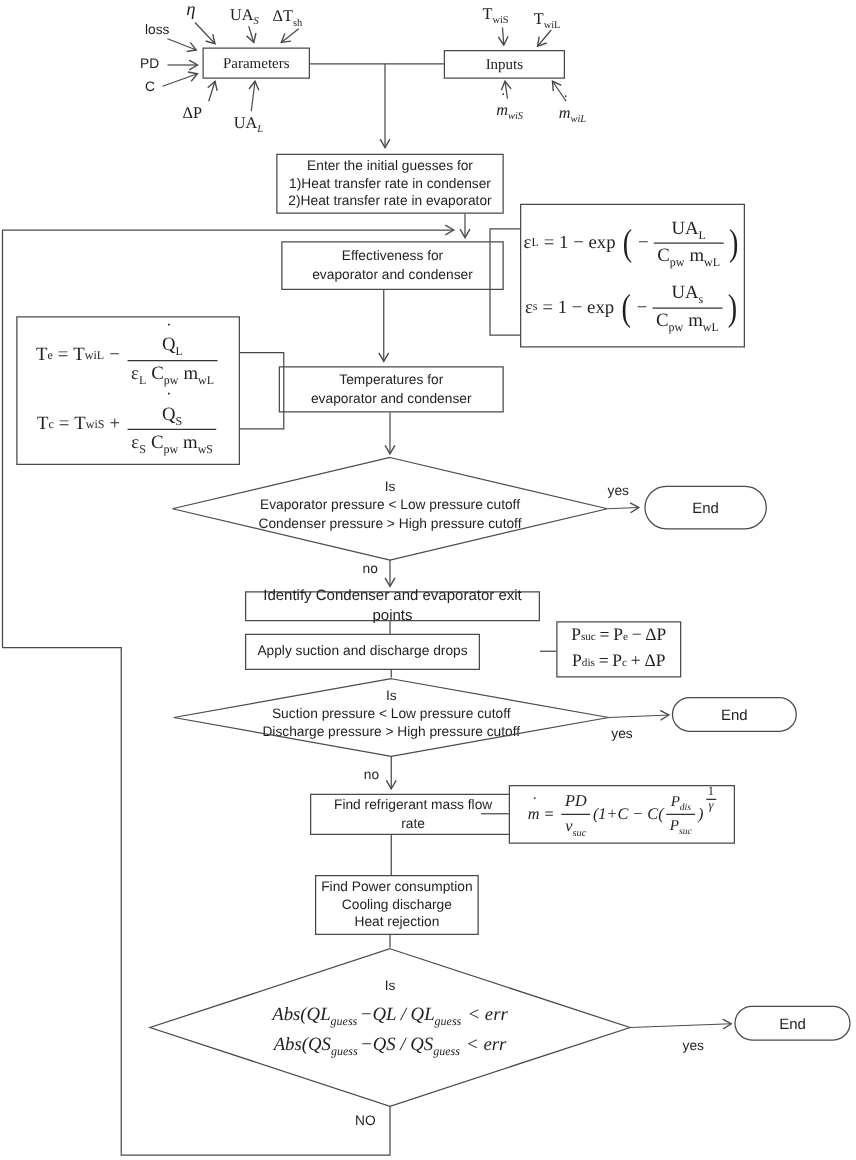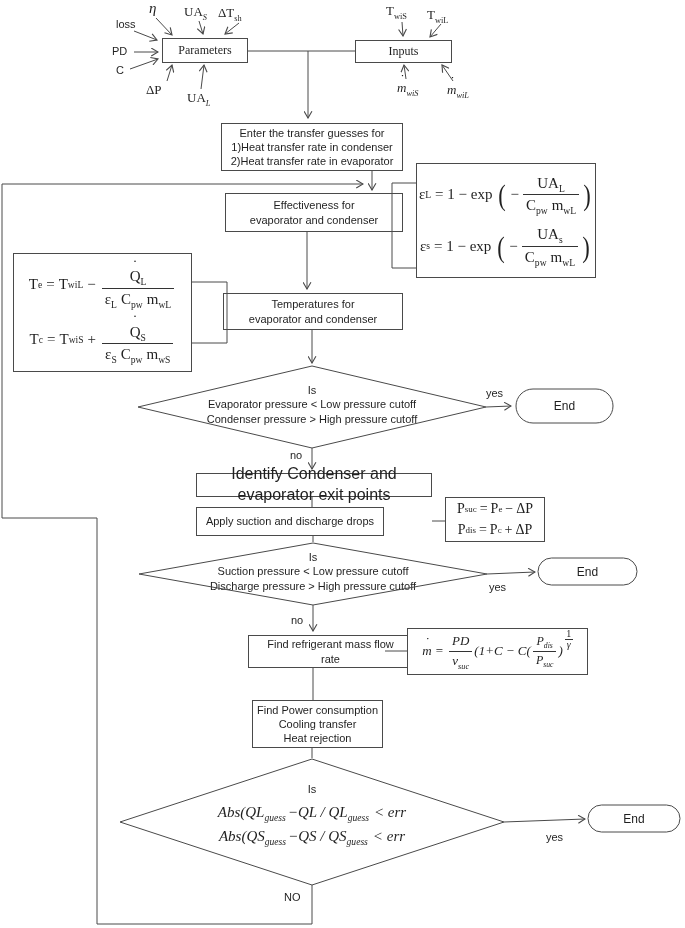--- a/index.html
+++ b/index.html
@@ -106,51 +106,51 @@
   <span class="slabel it" style="left:447px;top:82px"><span class="dotted"><span class="dot">˙</span><span>m</span></span><sub>wiL</sub></span>
 
   <div class="box serif" style="left:162px;top:38px;width:86px;height:25px;font-size:12px">
     <span>Parameters</span>
   </div>
   <div class="box serif" style="left:355px;top:40px;width:97px;height:23px;font-size:12px">
     <span>Inputs</span>
   </div>
 
   <div class="box" style="left:221px;top:123px;width:182px;height:48px">
-    <span>Enter the transfer guesses for</span>
+    <span>Enter the initial guesses for</span>
     <span>1)Heat transfer rate in condenser</span>
     <span>2)Heat transfer rate in evaporator</span>
   </div>
 
   <div class="box" style="left:225px;top:193px;width:178px;height:39px">
     <span>Effectiveness for</span>
     <span>evaporator and condenser</span>
   </div>
 
   <div class="box" style="left:223px;top:293px;width:180px;height:37px">
     <span>Temperatures for</span>
     <span>evaporator and condenser</span>
   </div>
 
-  <div class="box" style="left:196px;top:473px;width:236px;height:24px;font-size:16px">
+  <div class="box" style="left:196px;top:473px;width:236px;height:24px;font-size:12px">
     <span>Identify Condenser and evaporator exit points</span>
   </div>
 
   <div class="box" style="left:196px;top:507px;width:188px;height:29px">
     <span>Apply suction and discharge drops</span>
   </div>
 
   <div class="box" style="left:248px;top:635px;width:165px;height:33px">
     <span>Find refrigerant mass flow</span>
     <span>rate</span>
   </div>
 
   <div class="box" style="left:252px;top:700px;width:131px;height:48px">
     <span>Find Power consumption</span>
-    <span>Cooling transfer</span>
+    <span>Cooling discharge</span>
     <span>Heat rejection</span>
   </div>
 
   <div class="box" style="left:416px;top:163px;width:180px;height:115px;justify-content:space-evenly">
     <div class="frow">
       <span>ε</span>
         <sub>L</sub>
       <span class="eqm">= 1 − exp</span>
       <span class="bp">(</span>
       <span style="margin:0 2px">−</span>

